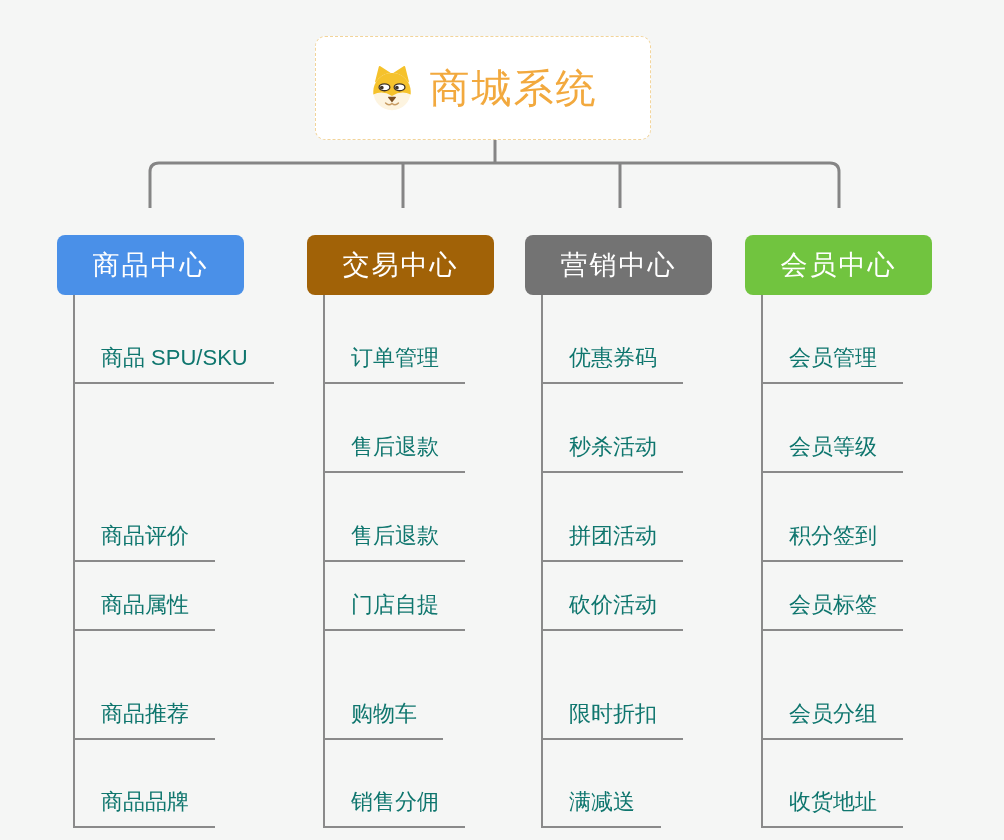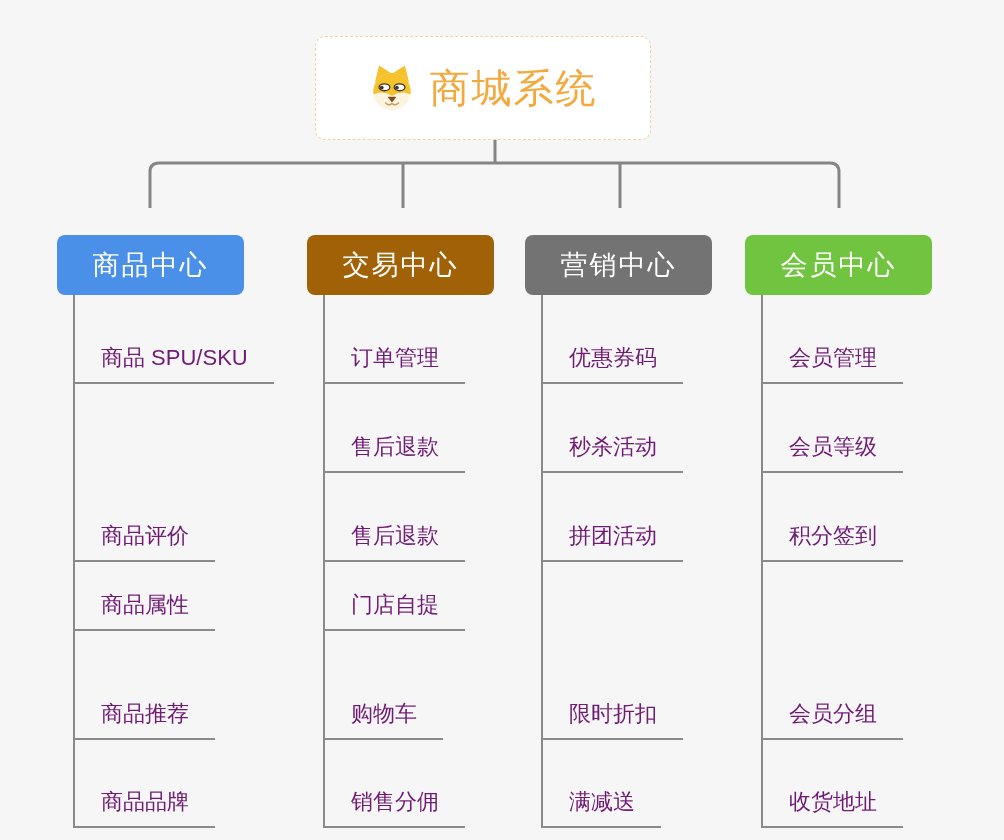--- a/index.html
+++ b/index.html
@@ -39,21 +39,21 @@
     display:flex;align-items:center;justify-content:center;
     white-space:nowrap;
   }
   .vline{
     position:absolute;left:16px;top:60px;width:2px;height:533px;
     background:#8a8a8a;
   }
   .item{
     position:absolute;left:16px;height:48px;box-sizing:border-box;
     padding:0 26px 9px 28px;
-    font-size:22px;color:#701a75;white-space:nowrap;
+    font-size:22px;color:#0f766e;white-space:nowrap;
     border-bottom:2px solid #8a8a8a;
     display:flex;align-items:flex-end;
   }
   .i0{top:101px}.i1{top:190px}.i2{top:279px}.i3{top:348px}.i4{top:457px}.i5{top:545px}
 </style>
 </head>
 <body>
 
 <div class="stage">
 
@@ -102,27 +102,29 @@
     <div class="item i4">购物车</div>
     <div class="item i5">销售分佣</div>
   </div>
 
   <div class="column col2">
     <div class="branch-node" style="background: #737373;">营销中心</div>
     <div class="vline"></div>
     <div class="item i0">优惠券码</div>
     <div class="item i1">秒杀活动</div>
     <div class="item i2">拼团活动</div>
+    <div class="item i3">砍价活动</div>
     <div class="item i4">限时折扣</div>
     <div class="item i5">满减送</div>
   </div>
 
   <div class="column col3">
     <div class="branch-node" style="background: rgb(113, 196, 63);">会员中心</div>
     <div class="vline"></div>
     <div class="item i0">会员管理</div>
     <div class="item i2">积分签到</div>
     <div class="item i1">会员等级</div>
+    <div class="item i3">会员标签</div>
     <div class="item i4">会员分组</div>
     <div class="item i5">收货地址</div>
   </div>
 
 </div>
 
 </body></html>

